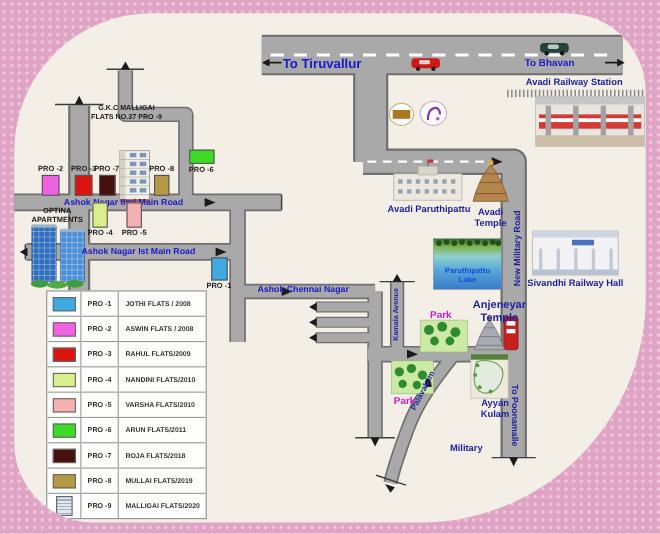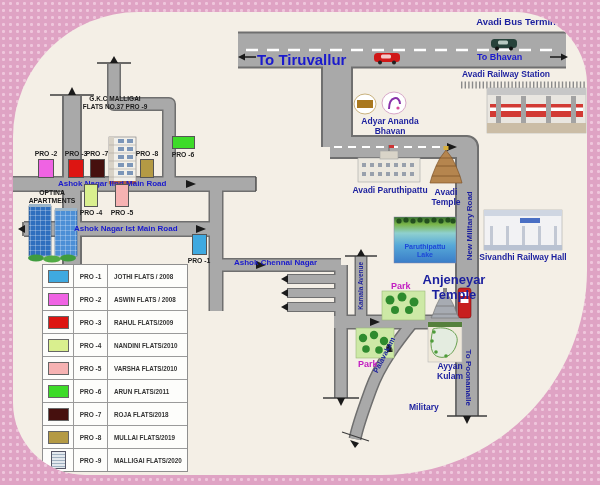--- a/index.html
+++ b/index.html
@@ -308,31 +308,29 @@
     <rect x="29" y="206" width="22" height="50" fill="url(#win)"></rect>
     <rect x="55" y="210" width="22" height="46" fill="url(#win)"></rect>
     <rect x="29" y="204" width="22" height="3" fill="#9ab4c8"></rect>
     <rect x="55" y="208" width="22" height="3" fill="#9ab4c8"></rect>
     <ellipse cx="36" cy="258" rx="8" ry="3.5" fill="#3f9c3f"></ellipse>
     <ellipse cx="52" cy="259" rx="9" ry="3.5" fill="#51ab44"></ellipse>
     <ellipse cx="68" cy="258" rx="8" ry="3.5" fill="#3f9c3f"></ellipse>
   </g>
 </svg>
 
-<div class="lbl" style="left:455px;top:16px;width:130px;font-size:9.5px;text-align:center">Avadi Bus Terminal</div>
-<div class="lbl" style="left:257px;top:51px;font-size:15px;color:#1a1acc">To Tiruvallur</div>
+<div class="lbl" style="left:257px;top:51px;font-size:12px;color:#1a1acc">To Tiruvallur</div>
 <div class="lbl" style="left:477px;top:52px;font-size:9px;color:#1a1acc">To Bhavan</div>
-<div class="lbl" style="left:462px;top:69px;width:120px;font-size:8.5px;">Avadi Railway Station</div>
-<div class="lbl ctr" style="left:350px;top:116px;width:80px;font-size:8.5px">Adyar Ananda Bhavan</div>
+<div class="lbl" style="left:462px;top:69px;width:120px;font-size:8.5px;text-align:center">Avadi Railway Station</div>
 
 <div class="lbl ctr" style="left:352px;top:185px;width:76px;font-size:8.5px">Avadi Paruthipattu</div>
 <div class="lbl ctr" style="left:423px;top:187px;width:46px;font-size:8.5px">Avadi Temple</div>
 <div class="lbl ctr" style="left:477px;top:252px;width:92px;font-size:8.5px">Sivandhi Railway Hall</div>
 <div class="lbl ctr" style="left:397px;top:243px;width:56px;font-size:7px;color:#1d49d8">Paruthipattu Lake</div>
-<div class="lbl ctr" style="left:421px;top:272px;width:66px;font-size:13px">Anjeneyar Temple</div>
+<div class="lbl ctr" style="left:421px;top:272px;width:66px;font-size:10px">Anjeneyar Temple</div>
 <div class="lbl mag" style="left:391px;top:281px">Park</div>
 <div class="lbl mag" style="left:358px;top:359px">Park</div>
 <div class="lbl ctr" style="left:427px;top:361px;width:46px;font-size:8.5px">Ayyan Kulam</div>
 <div class="lbl" style="left:409px;top:402px;font-size:8.5px">Military</div>
 <div class="lbl ctr blk" style="left:82px;top:95px;width:66px;font-size:6.5px">G.K.C MALLIGAI FLATS NO.37 PRO -9</div>
 <div class="lbl ctr blk" style="left:25px;top:189px;width:54px;font-size:6.8px">OPTINA APARTMENTS</div>
 
 <div class="lbl" style="left:58px;top:179px;font-size:8px;color:#1a1acc">Ashok Nagar IInd Main Road</div>
 <div class="lbl" style="left:74px;top:224px;font-size:8px;color:#1a1acc">Ashok Nagar Ist Main Road</div>
 <div class="lbl" style="left:234px;top:258px;font-size:8px;color:#1a1acc">Ashok Chennai Nagar</div>

